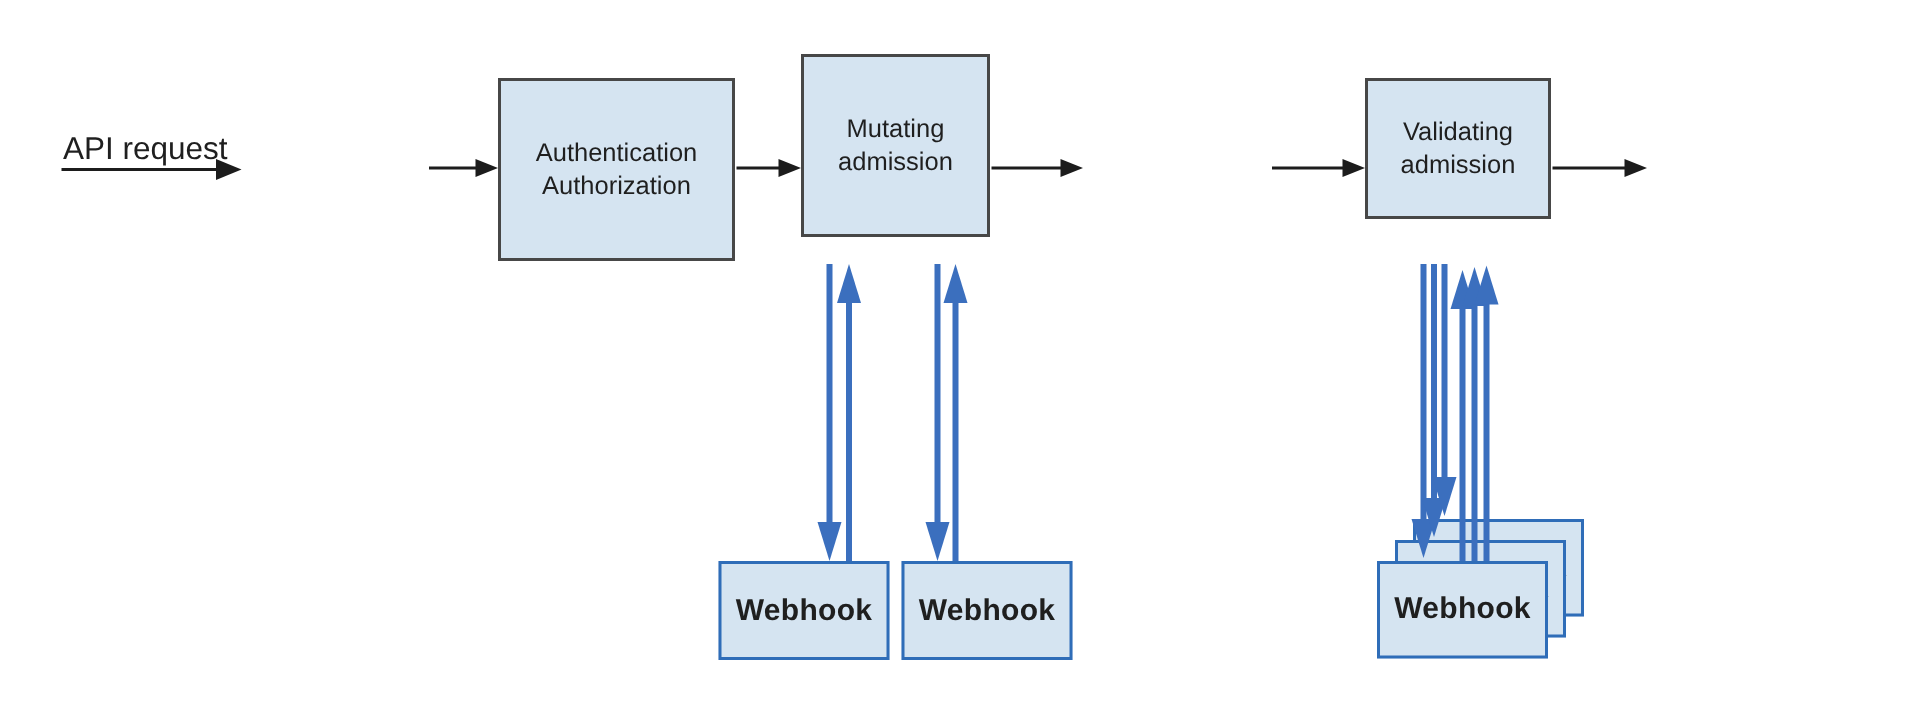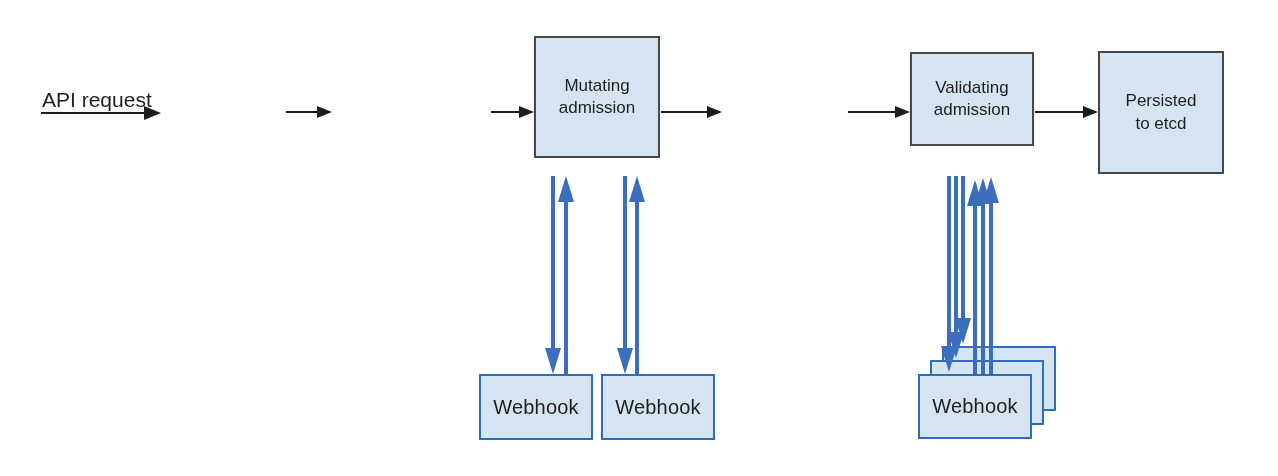--- a/index.html
+++ b/index.html
@@ -10,47 +10,47 @@
   body{background:#fff;font-family:"Liberation Sans",sans-serif;}
   .stage{position:relative;width:1278px;height:476px;background:var(--background);overflow:hidden;}
   .node{
     position:absolute;background:var(--node-fill);border:2px solid var(--node-border);
     display:flex;align-items:center;justify-content:center;text-align:center;
     color:var(--text);font-size:17px;line-height:1.32;box-sizing:border-box;
   }
   .node .lbl{white-space:pre-line;}
   .webhook{
     border:2px solid var(--webhook-border);
-    font-size:20px;font-weight:400;letter-spacing:.2px;text-align:right;
+    font-size:20px;font-weight:700;letter-spacing:.2px;text-align:right;
   }
   .request-label{
     position:absolute;left:42px;top:88px;font-size:21px;font-weight:400;color:var(--text);
   }
   svg.arrows{position:absolute;left:0;top:0;pointer-events:none;}
   .blk{stroke:var(--arrow-black);stroke-width:2;}
   .blkhead{fill:var(--arrow-black);stroke:none;}
   .blu{stroke:var(--arrow-blue);stroke-width:4;}
   .bluhead{fill:var(--arrow-blue);stroke:none;}
 </style>
 </head>
 <body>
 
 <div class="stage">
 
+  <div class="node" style="left:332px;top:52px;width:158px;height:122px">
+    <span class="lbl">Authentication
+Authorization</span>
+  </div>
   <div class="node" style="left:534px;top:36px;width:126px;height:122px">
     <span class="lbl">Mutating
 admission</span>
   </div>
   <div class="node" style="left:910px;top:52px;width:124px;height:94px">
     <span class="lbl">Validating
 admission</span>
-  </div>
-  <div class="node" style="left:1098px;top:51px;width:126px;height:123px">
-    <span class="lbl">Persisted
-to etcd</span>
   </div>
 
   <div class="node webhook" style="left:479px;top:374px;width:114px;height:66px">
     <span class="lbl">Webhook</span>
   </div>
   <div class="node webhook" style="left:601px;top:374px;width:114px;height:66px">
     <span class="lbl">Webhook</span>
   </div>
 
   <div class="node webhook" style="left:942px;top:346px;width:114px;height:65px">

